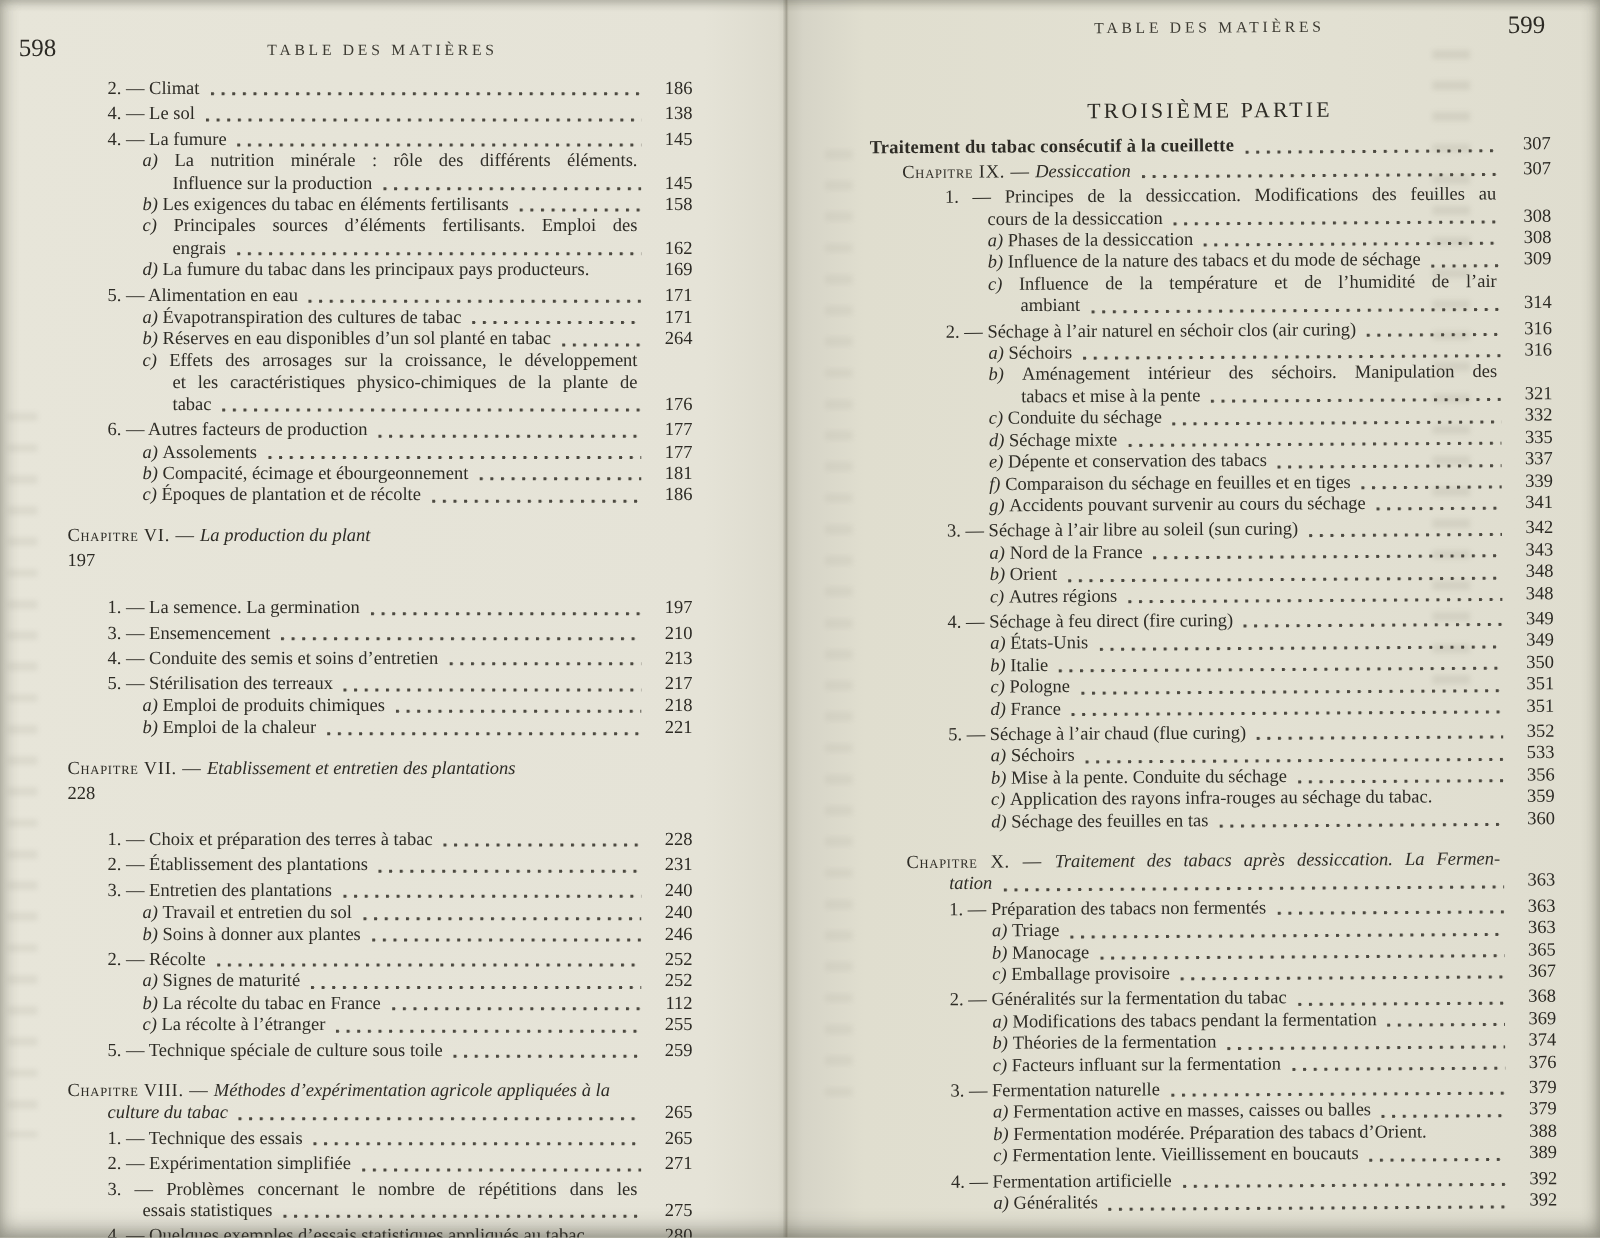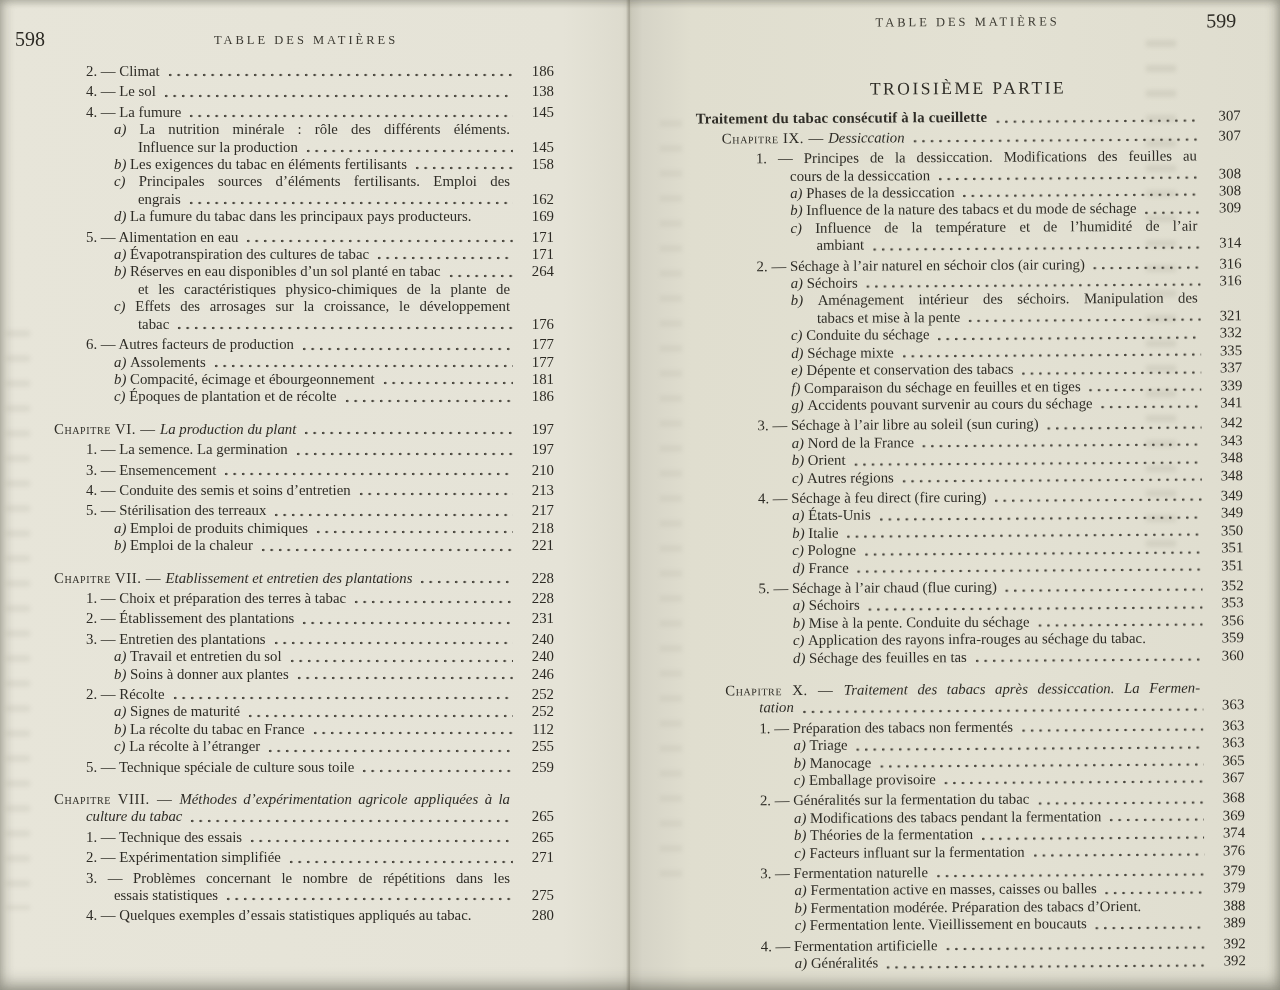--- a/index.html
+++ b/index.html
@@ -67,21 +67,21 @@
   .lbl .sc{font-variant:small-caps;letter-spacing:.6px;}
   .just .lbl{
     flex:1 1 auto;white-space:normal;display:block;
     text-align:justify;text-align-last:justify;margin-right:44px;
   }
   
   .pageL .ind0{padding-left:8px;}
   .pageL .ind1{padding-left:40px;}
   .pageL .ind2{padding-left:68px;align-items:flex-end;}
   .pageL .ind3{padding-left:92px;}
-  .pageL .chap{padding-left:8px;}
+  .pageL .chap{padding-left:8px;flex-direction:column;}
   
   .pageR .ind0{padding-left:0px;}
   .pageR .ind1{padding-left:60px;}
   .pageR .ind2{padding-left:94px;}
   .pageR .ind3{padding-left:120px;}
   .pageR .chap{padding-left:26px;}
 
   .dots{
     flex:1 1 0;align-self:flex-end;height:4px;margin:0 7px 3px 8px;min-width:6px;
     background-image:radial-gradient(circle at 2px 2px,#4c4940 1.25px,transparent 1.6px);
@@ -152,25 +152,25 @@
         <div class="row ind2">
           <span class="lbl"><span class="it">a) </span>Évapotranspiration des cultures de tabac</span>
           <span class="dots"></span>
           <span class="pg">171</span>
         </div>
         <div class="row ind2">
           <span class="lbl"><span class="it">b) </span>Réserves en eau disponibles d’un sol planté en tabac</span>
           <span class="dots"></span>
           <span class="pg">264</span>
         </div>
+        <div class="row ind2 just">
+          <span class="lbl"><span class="it">c) </span>Effets des arrosages sur la croissance, le développement</span>
+        </div>
         <div class="row ind3 just">
           <span class="lbl">et les caractéristiques physico-chimiques de la plante de</span>
-        </div>
-        <div class="row ind2 just">
-          <span class="lbl"><span class="it">c) </span>Effets des arrosages sur la croissance, le développement</span>
         </div>
         <div class="row ind3">
           <span class="lbl">tabac</span>
           <span class="dots"></span>
           <span class="pg">176</span>
         </div>
         <div class="row ind1 num">
           <span class="lbl">6. — Autres facteurs de production</span>
           <span class="dots"></span>
           <span class="pg">177</span>
@@ -445,21 +445,21 @@
             <span class="pg">351</span>
           </div>
           <div class="row ind1 num">
             <span class="lbl">5. — Séchage à l’air chaud (flue curing)</span>
             <span class="dots"></span>
             <span class="pg">352</span>
           </div>
           <div class="row ind2">
             <span class="lbl"><span class="it">a) </span>Séchoirs</span>
             <span class="dots"></span>
-            <span class="pg">353</span>
+            <span class="pg">533</span>
           </div>
           <div class="row ind2">
             <span class="lbl"><span class="it">b) </span>Mise à la pente. Conduite du séchage</span>
             <span class="dots"></span>
             <span class="pg">356</span>
           </div>
           <div class="row ind2">
             <span class="lbl"><span class="it">c) </span>Application des rayons infra-rouges au séchage du tabac.</span>
             <span class="dots none"></span>
             <span class="pg">359</span>

